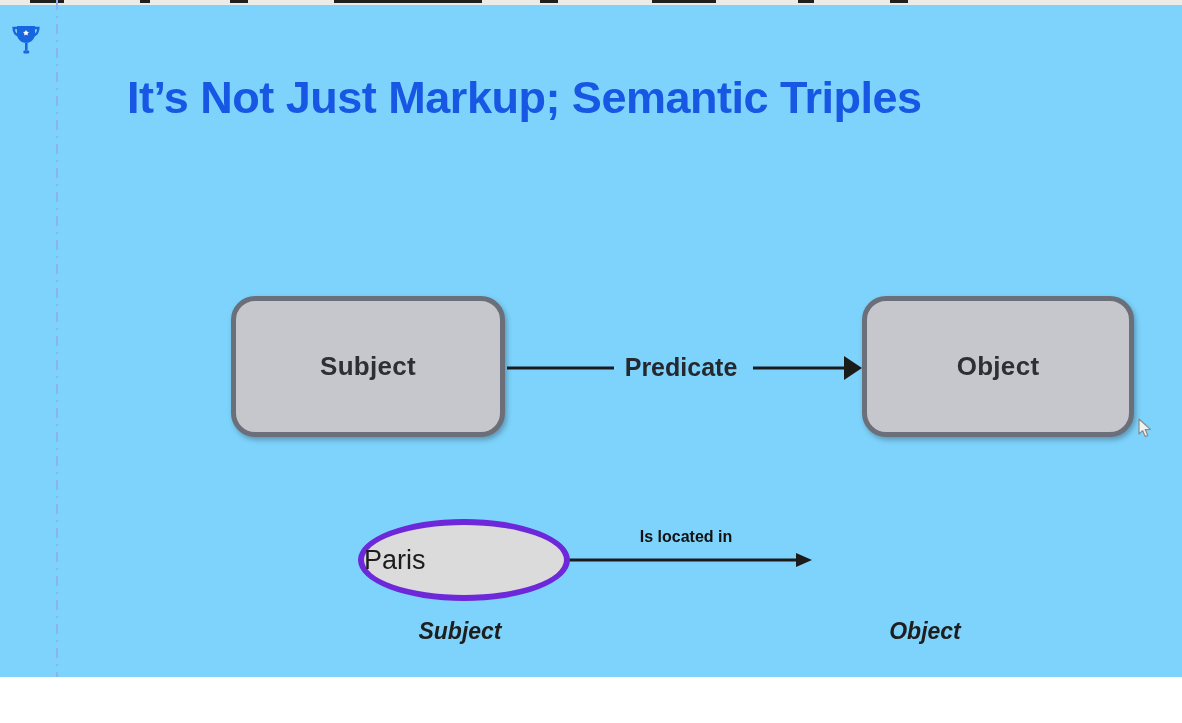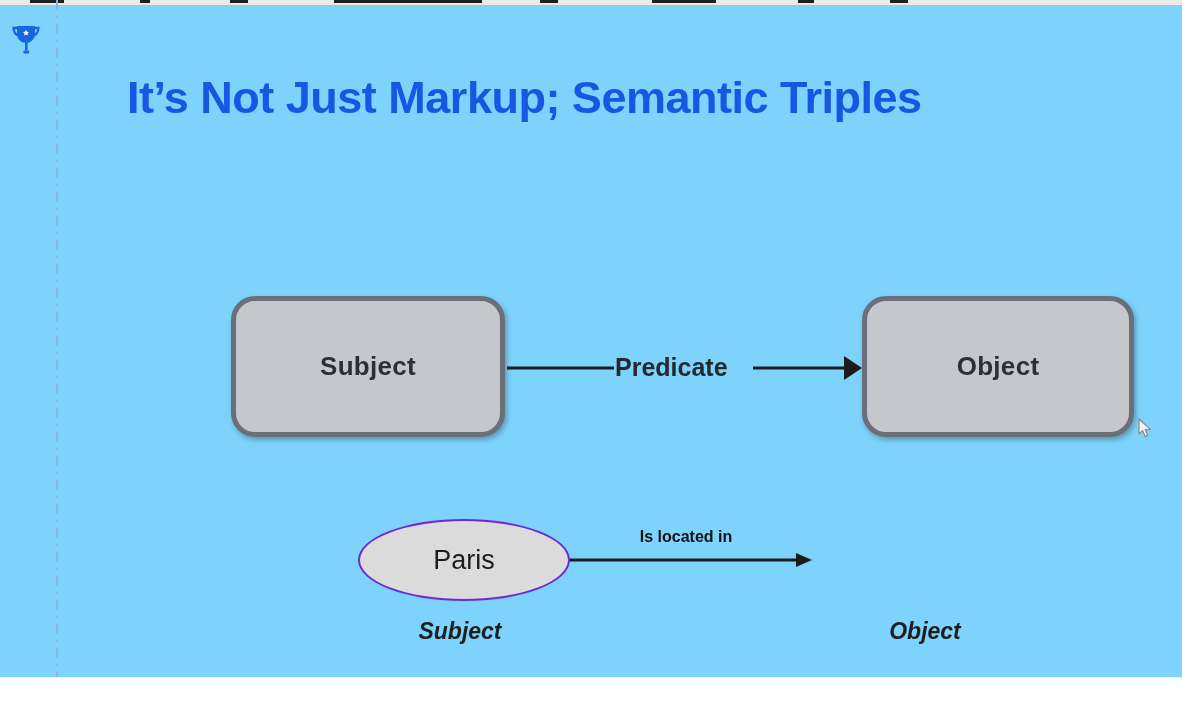--- a/index.html
+++ b/index.html
@@ -47,28 +47,29 @@
     font-size:26px;font-weight:700;color:#2c2f35;letter-spacing:0.3px;
   }
   .box-subject{left:231px;top:296px;}
   .box-object{left:862px;top:296px;width:272px;}
   .connectors{
     position:absolute;left:0;top:0;width:1182px;height:723px;
     pointer-events:none;
   }
   .predicate-label{
     position:absolute;left:615px;top:353px;width:132px;
+    text-align:center;
     font-size:25px;font-weight:700;color:#25282e;
   }
   .ellipse-node{
     position:absolute;
     background:#dbdbdb;
-    border:2px solid #6d28d9;
+    border:6px solid #6d28d9;
     border-radius:50%;
-    display:flex;align-items:center;justify-content:center;
+    display:flex;align-items:center;
     box-sizing:border-box;
   }
   .ellipse-node .ellipse-label{
     font-size:27px;font-weight:400;color:#1c1c1c;
   }
   .ellipse-paris{left:358px;top:519px;width:212px;height:82px;}
   .ellipse-france{left:812px;top:518px;width:209px;height:83px;}
   .relation-label{
     position:absolute;left:596px;top:528px;width:180px;
     text-align:center;

